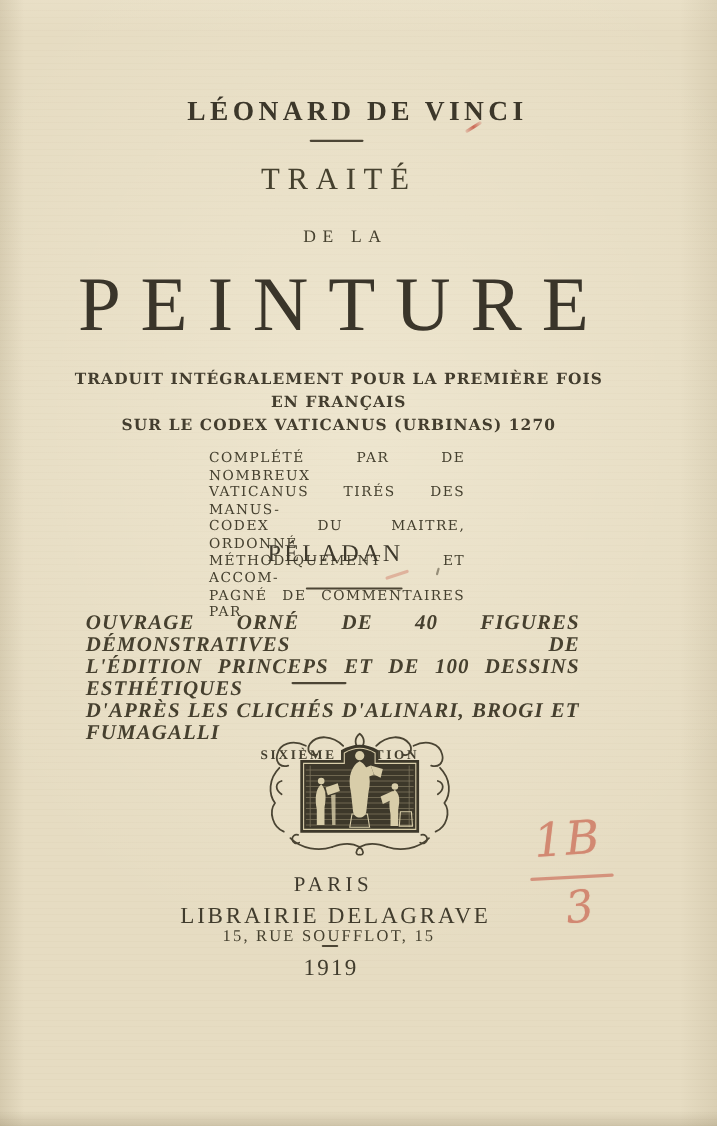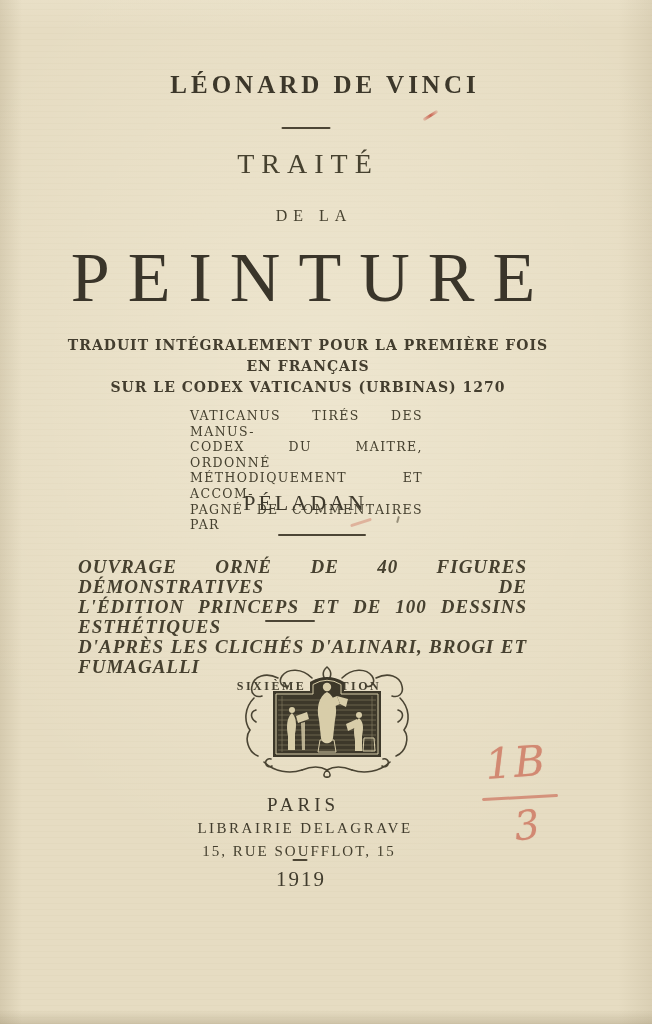--- a/index.html
+++ b/index.html
@@ -15,21 +15,21 @@
       linear-gradient(0deg, rgba(96,80,48,0.18) 0, rgba(96,80,48,0) 14px),
       linear-gradient(180deg, rgba(255,250,235,0.12) 0, rgba(255,250,235,0) 30px),
       repeating-linear-gradient(0deg, rgba(150,130,90,0.035) 0 1px, rgba(0,0,0,0) 1px 6px);
     font-family:"Liberation Serif", serif;
     color:#3e392c;
   }
   .abs{position:absolute;}
   .ctr{transform:translateX(-50%);white-space:nowrap;text-align:center;}
   .rule{background:#4c4535;border-radius:1px;}
 
-  .author{top:71px;left:325px;font-size:25px;font-weight:bold;letter-spacing:4px;color:#3c372a;}
+  .author{top:88px;left:325px;font-size:25px;font-weight:bold;letter-spacing:4px;color:#3c372a;}
   .rule-author{top:127px;left:306px;width:49px;height:2px;transform:translateX(-50%);}
   .pretitle{top:148px;left:308px;font-size:28px;letter-spacing:7px;color:#46412f;}
   .pretitle-sub{top:207px;left:314px;font-size:16px;letter-spacing:6px;color:#46412f;}
   .main-title{top:238px;left:312px;font-size:70px;letter-spacing:18px;color:#3a352a;}
 
   .trans-block{top:335px;left:308px;font-family:"DejaVu Serif", serif;font-weight:bold;
     font-size:14px;line-height:21px;letter-spacing:1px;color:#433d2e;text-align:center;}
   .comp-block{top:408px;left:190px;width:233px;font-family:"DejaVu Serif", serif;
     font-size:12.5px;line-height:15.6px;letter-spacing:1.4px;color:#45402f;}
   .comp-block div{text-align:justify;text-align-last:justify;}
@@ -38,21 +38,21 @@
 
   .orn-block{top:557px;left:78px;width:449px;font-style:italic;font-weight:bold;
     font-size:19px;line-height:20px;letter-spacing:1px;color:#46402f;}
   .orn-block div{text-align:justify;text-align-last:justify;}
   .rule-edition{top:620px;left:290px;width:50px;height:2px;transform:translateX(-50%);}
   .edition{top:636px;left:309px;font-size:12px;font-weight:bold;letter-spacing:2.5px;color:#443f2f;margin-top:43px;}
 
   .vignette{top:666px;left:242px;width:170px;height:112px;}
 
   .imprint-city{top:794px;left:303px;font-size:19px;letter-spacing:4px;color:#3e392c;}
-  .imprint-name{top:820px;left:305px;font-size:15px;letter-spacing:2.5px;color:#413c2d;}
+  .imprint-name{top:820px;left:305px;font-size:21px;letter-spacing:2.5px;color:#413c2d;}
   .imprint-addr{top:843px;left:299px;font-size:15px;letter-spacing:2px;color:#45402f;}
   .imprint-dash{top:859px;left:300px;width:15px;height:1.5px;transform:translateX(-50%);}
   .imprint-year{top:867px;left:301px;font-size:21px;letter-spacing:2px;color:#413c2d;}
 
   .red-slash{top:114px;left:422px;width:17px;height:3px;background:linear-gradient(90deg,rgba(204,104,88,.25),rgba(198,84,66,.85),rgba(204,104,88,.2));border-radius:2px;transform:rotate(-32deg);}
   .pink-smudge{top:521px;left:350px;width:22px;height:3px;background:rgba(208,120,100,.45);border-radius:2px;transform:rotate(-18deg);}
   .dark-tick{top:516px;left:397px;width:2px;height:7px;background:rgba(80,72,55,.55);transform:rotate(16deg);border-radius:1px;}
 
   .hand{font-family:"DejaVu Serif", serif;font-style:italic;color:#d0806a;
     text-shadow:0 0 1px rgba(208,128,106,.55);opacity:.9;}
@@ -74,20 +74,21 @@
   <div class="abs ctr pretitle-sub">DE LA</div>
   <div class="abs ctr main-title">PEINTURE</div>
 
   <div class="abs ctr trans-block">
     <div>TRADUIT INTÉGRALEMENT POUR LA PREMIÈRE FOIS</div>
     <div>EN FRANÇAIS</div>
     <div>SUR LE CODEX VATICANUS (URBINAS) 1270</div>
   </div>
 
   <div class="abs comp-block">
+    <div>COMPLÉTÉ PAR DE NOMBREUX</div>
     <div>VATICANUS TIRÉS DES MANUS-</div>
     <div>CODEX DU MAITRE, ORDONNÉ</div>
     <div>MÉTHODIQUEMENT ET ACCOM-</div>
     <div>PAGNÉ DE COMMENTAIRES PAR</div>
   </div>
 
   <div class="abs ctr editor">PÉLADAN</div>
   <div class="abs pink-smudge"></div>
   <div class="abs dark-tick"></div>
   <div class="abs rule rule-editor"></div>

